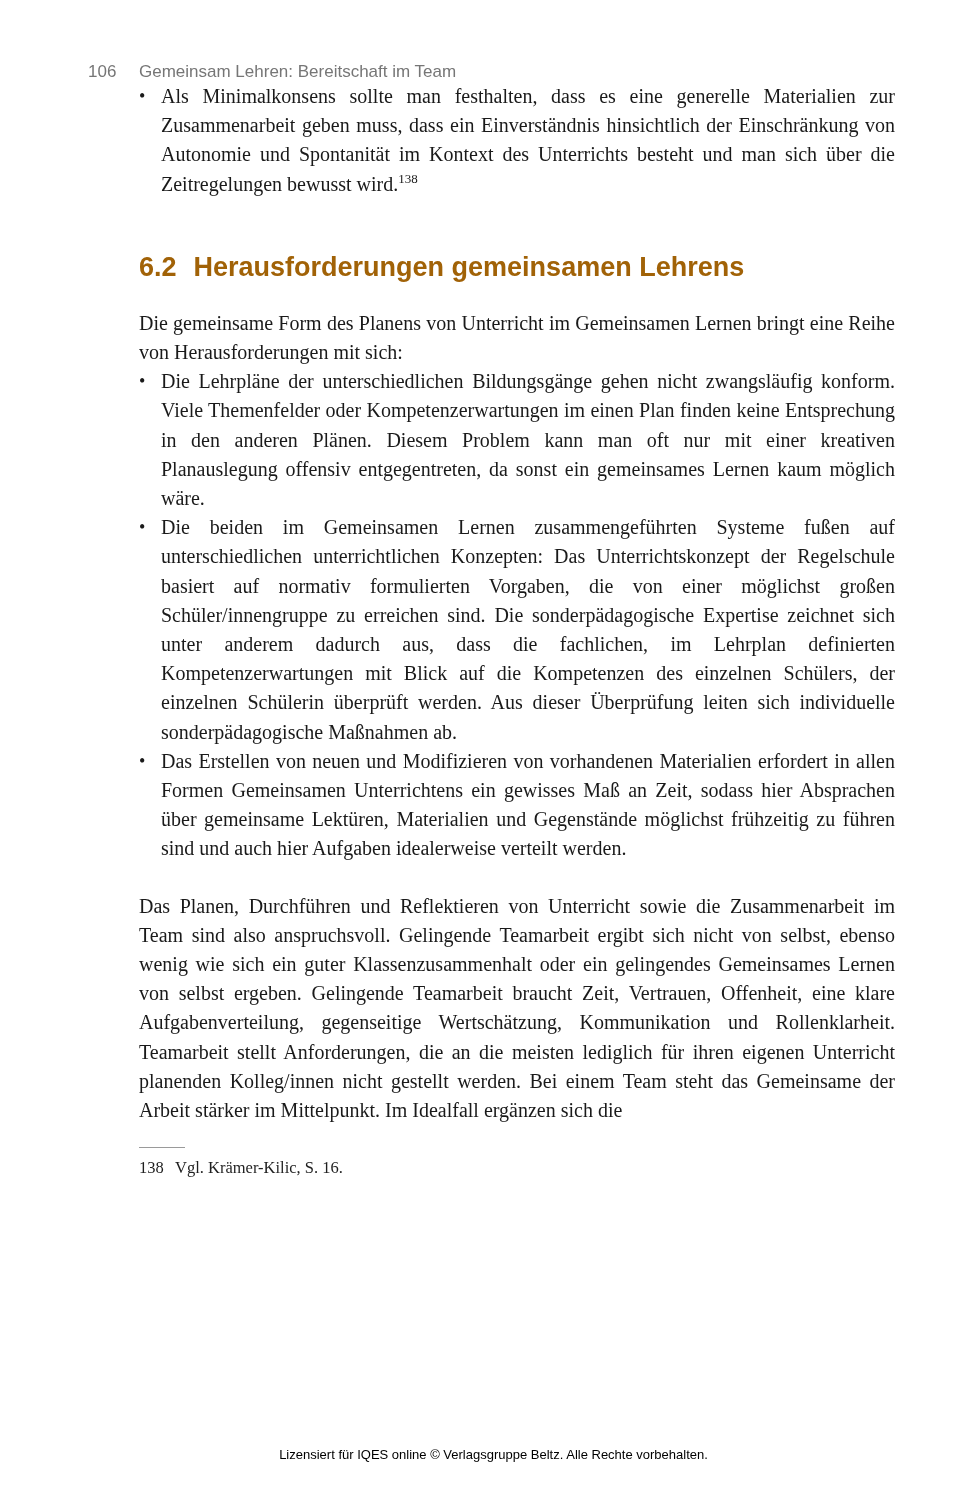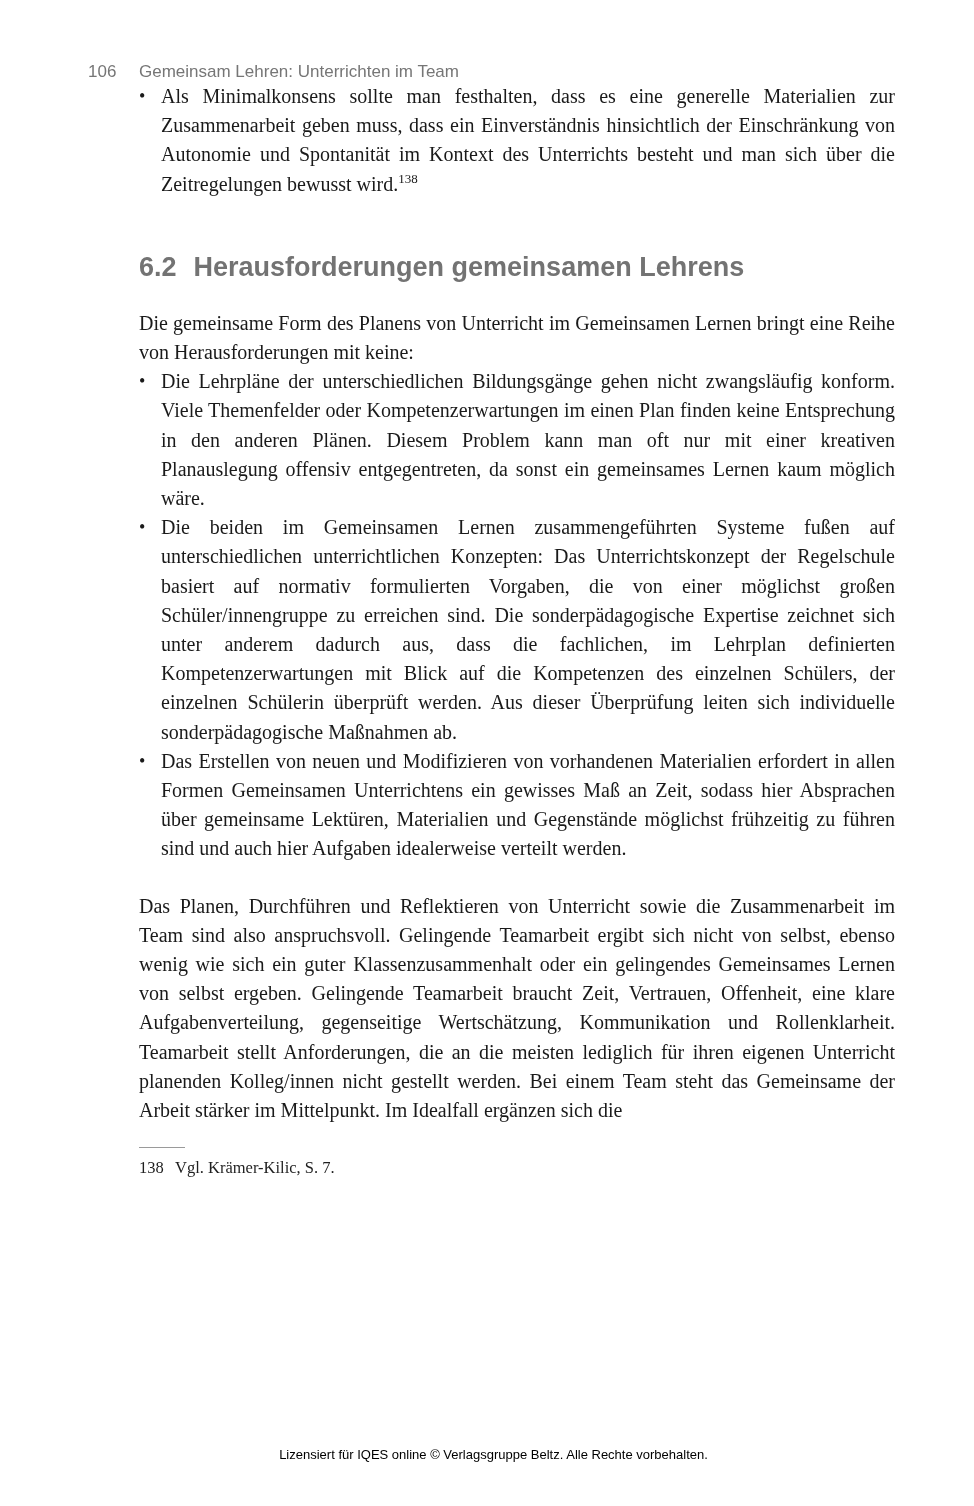--- a/index.html
+++ b/index.html
@@ -97,21 +97,21 @@
   .callout-title { font-weight: bold; }
 
   
   .section-heading {
     display: flex;
     margin-top: 52px;
     font-family: "Liberation Sans", sans-serif;
     font-weight: bold;
     font-size: 27px;
     line-height: 32px;
-    color: #737373;
+    color: #a16207;
   }
   .section-heading .sec-num { flex: 0 0 auto; margin-right: 17px; }
 
   .lead-paragraph { margin-top: 26px; }
   .closing-paragraph { margin-top: 28px; }
 
   
   .footnote-block { margin-top: 22px; }
   .footnote-divider {
     width: 46px;
@@ -139,42 +139,42 @@
     color: #000000;
   }
 </style>
 </head>
 <body>
 
 <div class="page">
 
   <div class="page-header">
     <span class="page-num">106</span>
-    <span>Gemeinsam Lehren: Unterrichten im Team</span>
+    <span>Gemeinsam Lehren: Bereitschaft im Team</span>
   </div>
 
   <div class="content">
 
     <ul class="bullets intro-list body-text">
       <li>
         <span class="marker">•</span>
         <span class="li-text"><span>Als Minimalkonsens sollte man festhalten, dass es eine generelle Materialien zur Zusammenarbeit geben muss, dass ein Einverständnis hinsichtlich der Einschränkung von Autonomie und Spontanität im Kontext des Unterrichts besteht und man sich über die Zeitregelungen bewusst wird.</span><sup class="fn-ref">138</sup></span>
       </li>
     </ul>
   </div>
 
 
   <div class="content">
 
     <div class="section-heading">
       <span class="sec-num">6.2</span>
       <span>Herausforderungen gemeinsamen Lehrens</span>
     </div>
 
-    <p class="body-text lead-paragraph" style="margin-bottom:0;">Die gemeinsame Form des Planens von Unterricht im Gemeinsamen Lernen bringt eine Reihe von Herausforderungen mit keine:</p>
+    <p class="body-text lead-paragraph" style="margin-bottom:0;">Die gemeinsame Form des Planens von Unterricht im Gemeinsamen Lernen bringt eine Reihe von Herausforderungen mit sich:</p>
 
     <ul class="bullets body-text">
       <li>
         <span class="marker">•</span>
         <span class="li-text">Die Lehrpläne der unterschiedlichen Bildungsgänge gehen nicht zwangsläufig konform. Viele Themenfelder oder Kompetenzerwartungen im einen Plan finden keine Entsprechung in den anderen Plänen. Diesem Problem kann man oft nur mit einer kreativen Planauslegung offensiv entgegentreten, da sonst ein gemeinsames Lernen kaum möglich wäre.</span>
       </li>
       <li>
         <span class="marker">•</span>
         <span class="li-text">Die beiden im Gemeinsamen Lernen zusammengeführten Systeme fußen auf unterschiedlichen unterrichtlichen Konzepten: Das Unterrichtskonzept der Regelschule basiert auf normativ formulierten Vorgaben, die von einer möglichst großen Schüler/innengruppe zu erreichen sind. Die sonderpädagogische Expertise zeichnet sich unter anderem dadurch aus, dass die fachlichen, im Lehrplan definierten Kompetenzerwartungen mit Blick auf die Kompetenzen des einzelnen Schülers, der einzelnen Schülerin überprüft werden. Aus dieser Überprüfung leiten sich individuelle sonderpädagogische Maßnahmen ab.</span>
       </li>
@@ -183,21 +183,21 @@
         <span class="li-text">Das Erstellen von neuen und Modifizieren von vorhandenen Materialien erfordert in allen Formen Gemeinsamen Unterrichtens ein gewisses Maß an Zeit, sodass hier Absprachen über gemeinsame Lektüren, Materialien und Gegenstände möglichst frühzeitig zu führen sind und auch hier Aufgaben idealerweise verteilt werden.</span>
       </li>
     </ul>
 
     <p class="body-text closing-paragraph" style="margin-bottom:0;">Das Planen, Durchführen und Reflektieren von Unterricht sowie die Zusammenarbeit im Team sind also anspruchsvoll. Gelingende Teamarbeit ergibt sich nicht von selbst, ebenso wenig wie sich ein guter Klassenzusammenhalt oder ein gelingendes Gemeinsames Lernen von selbst ergeben. Gelingende Teamarbeit braucht Zeit, Vertrauen, Offenheit, eine klare Aufgabenverteilung, gegenseitige Wertschätzung, Kommunikation und Rollenklarheit. Teamarbeit stellt Anforderungen, die an die meisten lediglich für ihren eigenen Unterricht planenden Kolleg/innen nicht gestellt werden. Bei einem Team steht das Gemeinsame der Arbeit stärker im Mittelpunkt. Im Idealfall ergänzen sich die</p>
 
     <div class="footnote-block">
       <hr class="footnote-divider">
       <div class="footnote">
         <span class="fn-num">138</span>
-        <span>Vgl. Krämer-Kilic, S. 7.</span>
+        <span>Vgl. Krämer-Kilic, S. 16.</span>
       </div>
     </div>
 
   </div>
 
   <div class="license-footer">Lizensiert für IQES online © Verlagsgruppe Beltz. Alle Rechte vorbehalten.</div>
 
 </div>
 
 </body></html>

